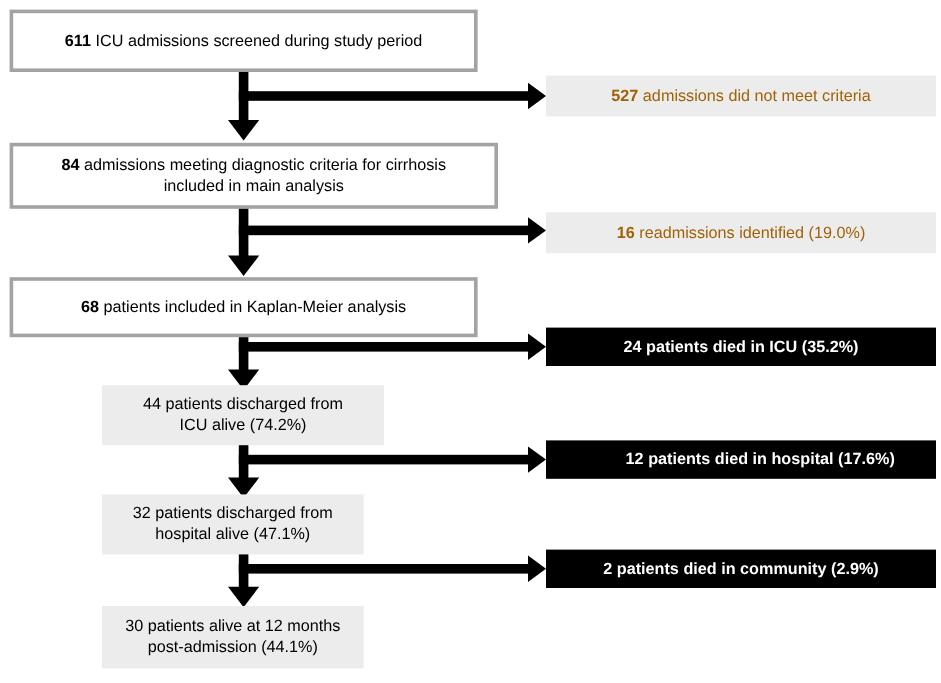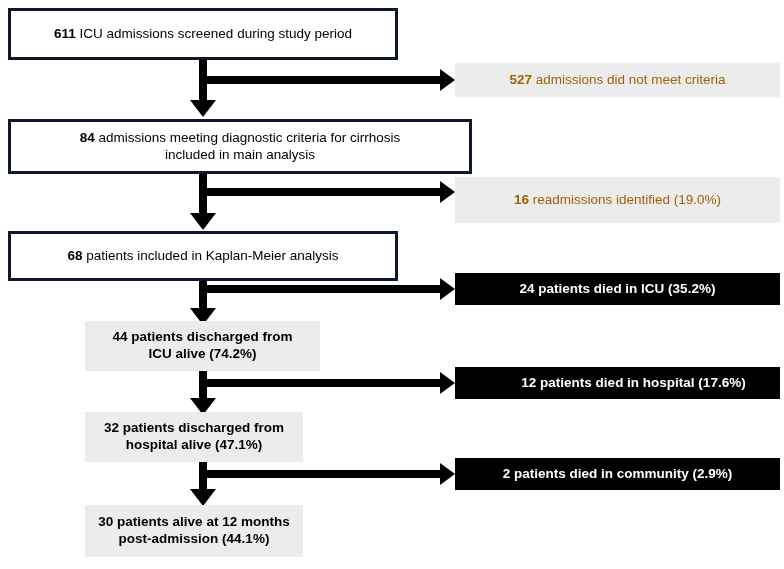--- a/index.html
+++ b/index.html
@@ -23,32 +23,32 @@
     align-items:center;
     justify-content:center;
     text-align:center;
     line-height:1.25;
   }
   .box .txt{display:block;padding:0 8px;}
 
   
   .node-main{
     background:#ffffff;
-    border:3px solid #0f172a;
+    border:3px solid #a3a3a3;
     color:#000000;
     font-size:13.5px;
     font-weight:400;
   }
   
   .node-grey{
     background:#ececec;
     border:none;
     color:#000000;
     font-size:13.5px;
-    font-weight:700;
+    font-weight:400;
   }
   
   .side-grey{
     background:#ececec;
     border:none;
     color:#a16207;
     font-size:13.5px;
     font-weight:400;
   }
   
@@ -102,33 +102,33 @@
   <div class="vhead" style="left:190px;top:100px;"></div>
   <div class="hbar" style="left:199px;top:76px;width:243px;"></div>
   <div class="hhead" style="left:440px;top:69px;"></div>
 
   <div class="box side-grey" style="left:455px;top:63px;width:325px;height:34px;">
     <span class="txt">
       <b class="lead">527</b><span> admissions did not meet criteria</span>
     </span>
   </div>
 
-  <div class="box node-main" style="left:8px;top:119px;width:464px;height:55px;">
+  <div class="box node-main" style="left:8px;top:119px;width:407px;height:55px;">
     <span class="txt">
       <b class="lead">84</b><span> admissions meeting diagnostic criteria for cirrhosis</span><br>
       <span>included in main analysis</span>
     </span>
   </div>
 
   <div class="vstem" style="left:199px;top:174px;height:42px;"></div>
   <div class="vhead" style="left:190px;top:213px;"></div>
   <div class="hbar" style="left:199px;top:188px;width:243px;"></div>
   <div class="hhead" style="left:440px;top:181px;"></div>
 
-  <div class="box side-grey" style="left:455px;top:177px;width:325px;height:46px;">
+  <div class="box side-grey" style="left:455px;top:177px;width:325px;height:34px;">
     <span class="txt">
       <b class="lead">16</b><span> readmissions identified (19.0%)</span>
     </span>
   </div>
 
   <div class="box node-main" style="left:8px;top:231px;width:390px;height:50px;">
     <span class="txt">
       <b class="lead">68</b><span> patients included in Kaplan-Meier analysis</span>
     </span>
   </div>

